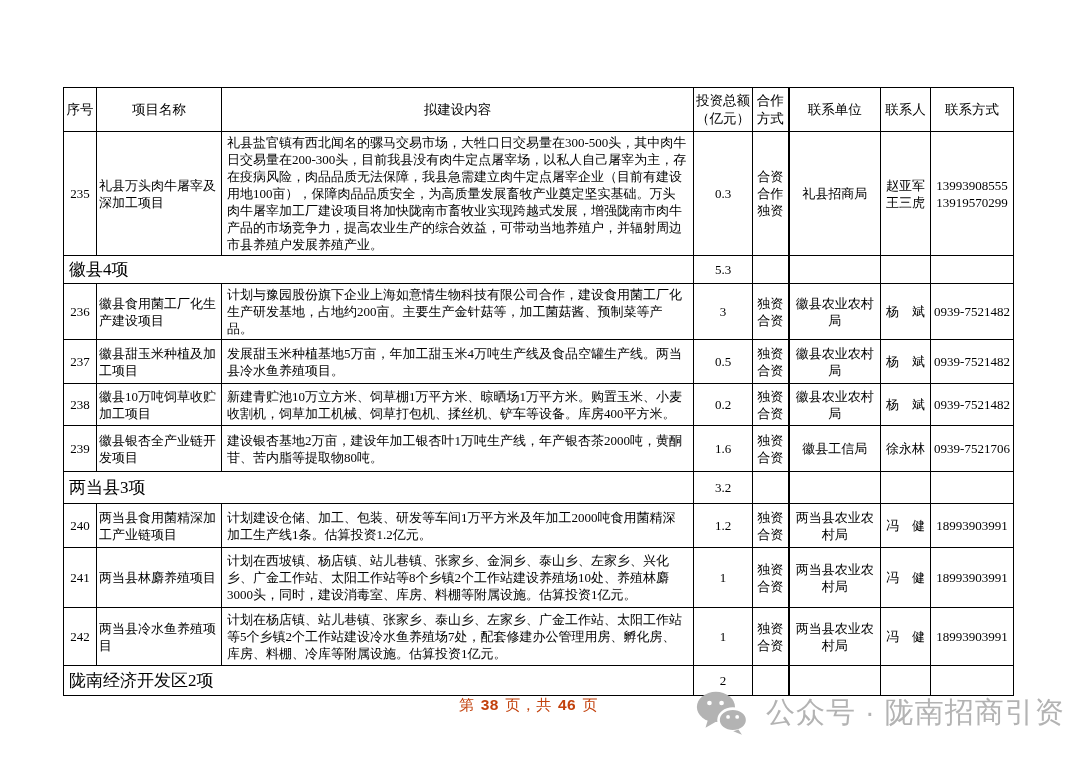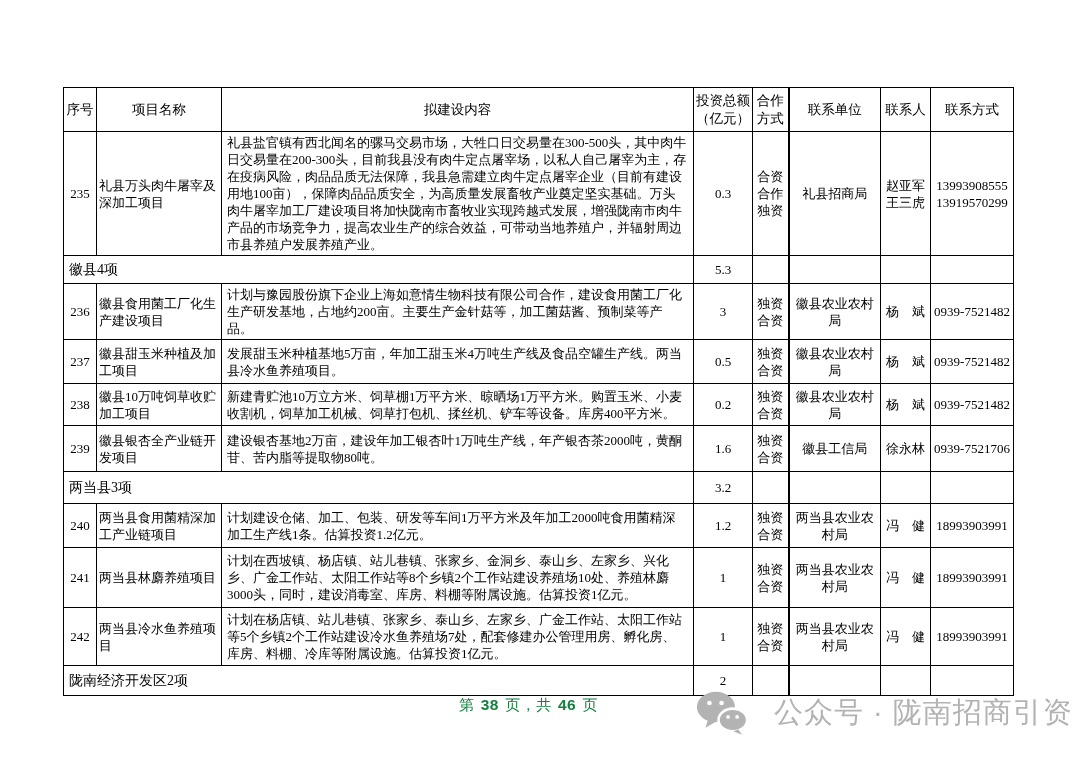--- a/index.html
+++ b/index.html
@@ -18,35 +18,35 @@
   }
   th.hdr {
     font-size:13.5px; line-height:18px; text-align:center; vertical-align:middle;
     white-space:pre-line; padding:1px;
   }
   td { font-size:13px; line-height:17px; vertical-align:middle; }
   td.c { text-align:center; padding:1px; }
   td.pre { white-space:pre-line; }
   td.name { text-align:left; padding:1px 2px; }
   td.content { text-align:left; padding:2px 5px;margin-top:48px; }
-  td.sectitle { text-align:left; padding:2px 5px; font-size:14px; }
+  td.sectitle { text-align:left; padding:2px 5px; font-size:17px; }
   .thickL { border-left-width:2px !important; }
 
   .footer-page {
-    position:absolute; left:459px; top:696px; font-size:15px; color:#15803d;
+    position:absolute; left:459px; top:696px; font-size:15px; color:#c2410c;
     letter-spacing:0.5px;
   }
   .footer-page .num {
     font-family:"Liberation Sans","DejaVu Sans",sans-serif; font-weight:bold;
     font-size:15.5px; padding:0 2px;
   }
 
   .watermark {
     position:absolute; left:696px; top:687px; height:52px;
-    display:flex; align-items:center; gap:26px;
+    display:flex; align-items:center; gap:18px;
   }
   .watermark .wm-text {
     font-family:"Liberation Sans","DejaVu Sans",sans-serif;
     font-size:29px; color:#b3b3b3; letter-spacing:1px; white-space:nowrap;
   }
 </style>
 </head>
 <body>
 
 <div class="sheet">

